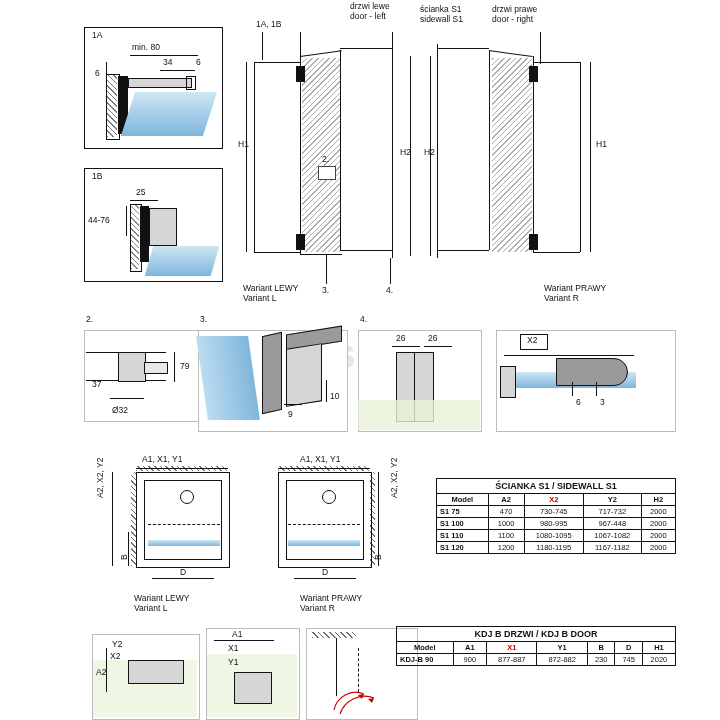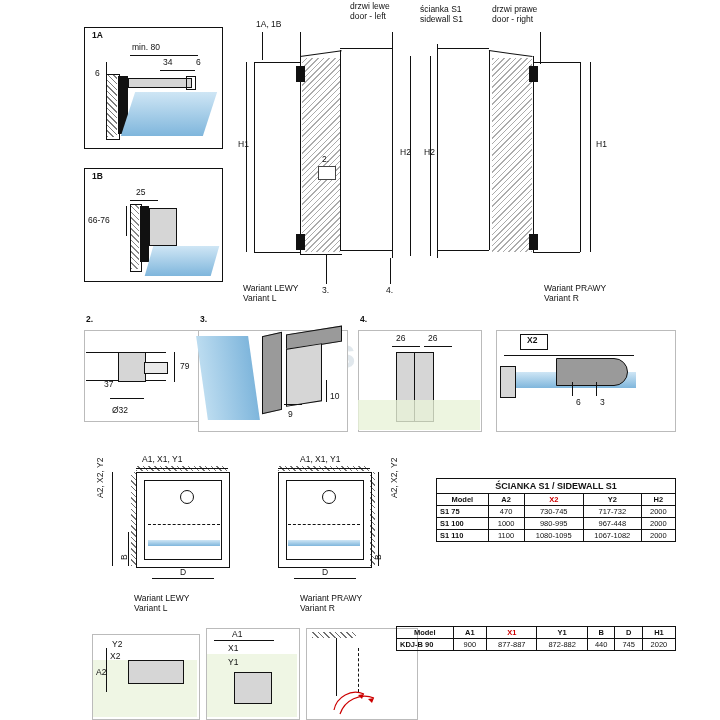--- a/index.html
+++ b/index.html
@@ -6,21 +6,21 @@
   body{
     width:720px;height:720px;
     background:#ffffff;
     font-family:"Liberation Sans", sans-serif;
     color:#111;
     position:relative;
     overflow:hidden;
   }
   .abs{position:absolute;}
   .lbl{font-size:8.5px;line-height:1.15;color:#111;}
-  .lbl.b{font-weight:bold;text-align:center;}
+  .lbl.b{font-weight:normal;text-align:center;}
   .box{border:1px solid #111;background:#fff;}
   .thin{border:1px solid #111;}
   .hline{background:#111;height:1px;}
   .vline{background:#111;width:1px;}
   .dash-h{border-top:1px dashed #111;height:0;}
   .dash-v{border-left:1px dashed #111;width:0;}
   .glass{background:linear-gradient(180deg,#cfe6f5,#7fb6dc);}
   .glassv{background:linear-gradient(90deg,#bcdcf0,#7fb6dc);}
   .grey{background:#d6d6d6;}
   .dgrey{background:#9a9a9a;}
@@ -65,35 +65,35 @@
 <div class="abs hatch" style="left:107px;top:75px;width:10px;height:62px;opacity:.55;"></div>
 <div class="abs blk" style="left:118px;top:76px;width:10px;height:58px;"></div>
 <div class="abs grey" style="left:128px;top:78px;width:62px;height:8px;border:1px solid #111;"></div>
 <div class="abs glass" style="left:128px;top:92px;width:82px;height:44px;transform:skewX(-18deg);"></div>
 <div class="abs thin" style="left:186px;top:76px;width:8px;height:12px;"></div>
 
 <div class="abs box" style="left:84px;top:168px;width:137px;height:112px;"></div>
 <div class="abs lbl b" style="left:92px;top:172px;">1B</div>
 <div class="abs lbl" style="left:136px;top:188px;">25</div>
 <div class="abs hline" style="left:130px;top:200px;width:28px;"></div>
-<div class="abs lbl" style="left:88px;top:216px;">66-76</div>
+<div class="abs lbl" style="left:88px;top:216px;">44-76</div>
 <div class="abs vline" style="left:126px;top:206px;height:30px;"></div>
 <div class="abs thin" style="left:130px;top:204px;width:10px;height:66px;background:#fff;"></div>
 <div class="abs hatch" style="left:131px;top:205px;width:8px;height:64px;opacity:.5;"></div>
 <div class="abs blk" style="left:140px;top:206px;width:9px;height:56px;"></div>
 <div class="abs grey" style="left:149px;top:208px;width:26px;height:36px;border:1px solid #111;"></div>
 <div class="abs glass" style="left:149px;top:246px;width:66px;height:30px;transform:skewX(-16deg);"></div>
 
 <div class="abs lbl b" style="left:86px;top:315px;">2.</div>
 <div class="abs box" style="left:84px;top:330px;width:120px;height:90px;border-color:#bbb;"></div>
 <div class="abs hline" style="left:86px;top:352px;width:80px;"></div>
 <div class="abs hline" style="left:86px;top:380px;width:80px;"></div>
 <div class="abs grey" style="left:118px;top:352px;width:26px;height:28px;border:1px solid #111;"></div>
 <div class="abs thin" style="left:144px;top:362px;width:22px;height:10px;background:#e9e9e9;"></div>
-<div class="abs lbl" style="left:104px;top:380px;">37</div>
+<div class="abs lbl" style="left:92px;top:380px;">37</div>
 <div class="abs lbl" style="left:180px;top:362px;">79</div>
 <div class="abs vline" style="left:174px;top:352px;height:30px;"></div>
 <div class="abs lbl" style="left:112px;top:406px;">Ø32</div>
 <div class="abs hline" style="left:110px;top:398px;width:34px;"></div>
 
 <div class="abs lbl b" style="left:200px;top:315px;">3.</div>
 <div class="abs box" style="left:198px;top:330px;width:148px;height:100px;border-color:#bbb;"></div>
 <div class="abs glassv" style="left:202px;top:336px;width:52px;height:84px;transform:skewX(8deg);"></div>
 <div class="abs dgrey" style="left:262px;top:334px;width:18px;height:76px;border:1px solid #111;transform:skewY(-12deg);"></div>
 <div class="abs dgrey" style="left:286px;top:330px;width:54px;height:14px;border:1px solid #111;transform:skewY(-9deg);"></div>
@@ -281,42 +281,50 @@
         <td>967-448</td>
         <td>2000</td>
       </tr>
       <tr>
         <td class="mdl">S1 110</td>
         <td>1100</td>
         <td>1080-1095</td>
         <td>1067-1082</td>
         <td>2000</td>
       </tr>
+      <tr>
+        <td class="mdl">S1 120</td>
+        <td>1200</td>
+        <td>1180-1195</td>
+        <td>1167-1182</td>
+        <td>2000</td>
+      </tr>
     </tbody>
   </table>
 </div>
 
 <div class="abs" style="left:396px;top:626px;width:280px;">
+  <div class="tbl-title">KDJ B DRZWI / KDJ B DOOR</div>
   <table style="width:100%;">
     <thead>
       <tr>
         <th style="width:62px;">Model</th>
         <th style="width:34px;">A1</th>
         <th style="width:56px;color:#c00;">X1</th>
         <th style="width:56px;">Y1</th>
         <th style="width:26px;">B</th>
         <th style="width:26px;">D</th>
         <th style="width:32px;">H1</th>
       </tr>
     </thead>
     <tbody>
       <tr>
         <td class="mdl">KDJ-B 90</td>
         <td>900</td>
         <td>877-887</td>
         <td>872-882</td>
-        <td>440</td>
+        <td>230</td>
         <td>745</td>
         <td>2020</td>
       </tr>
     </tbody>
   </table>
 </div>
 
 </body></html>

